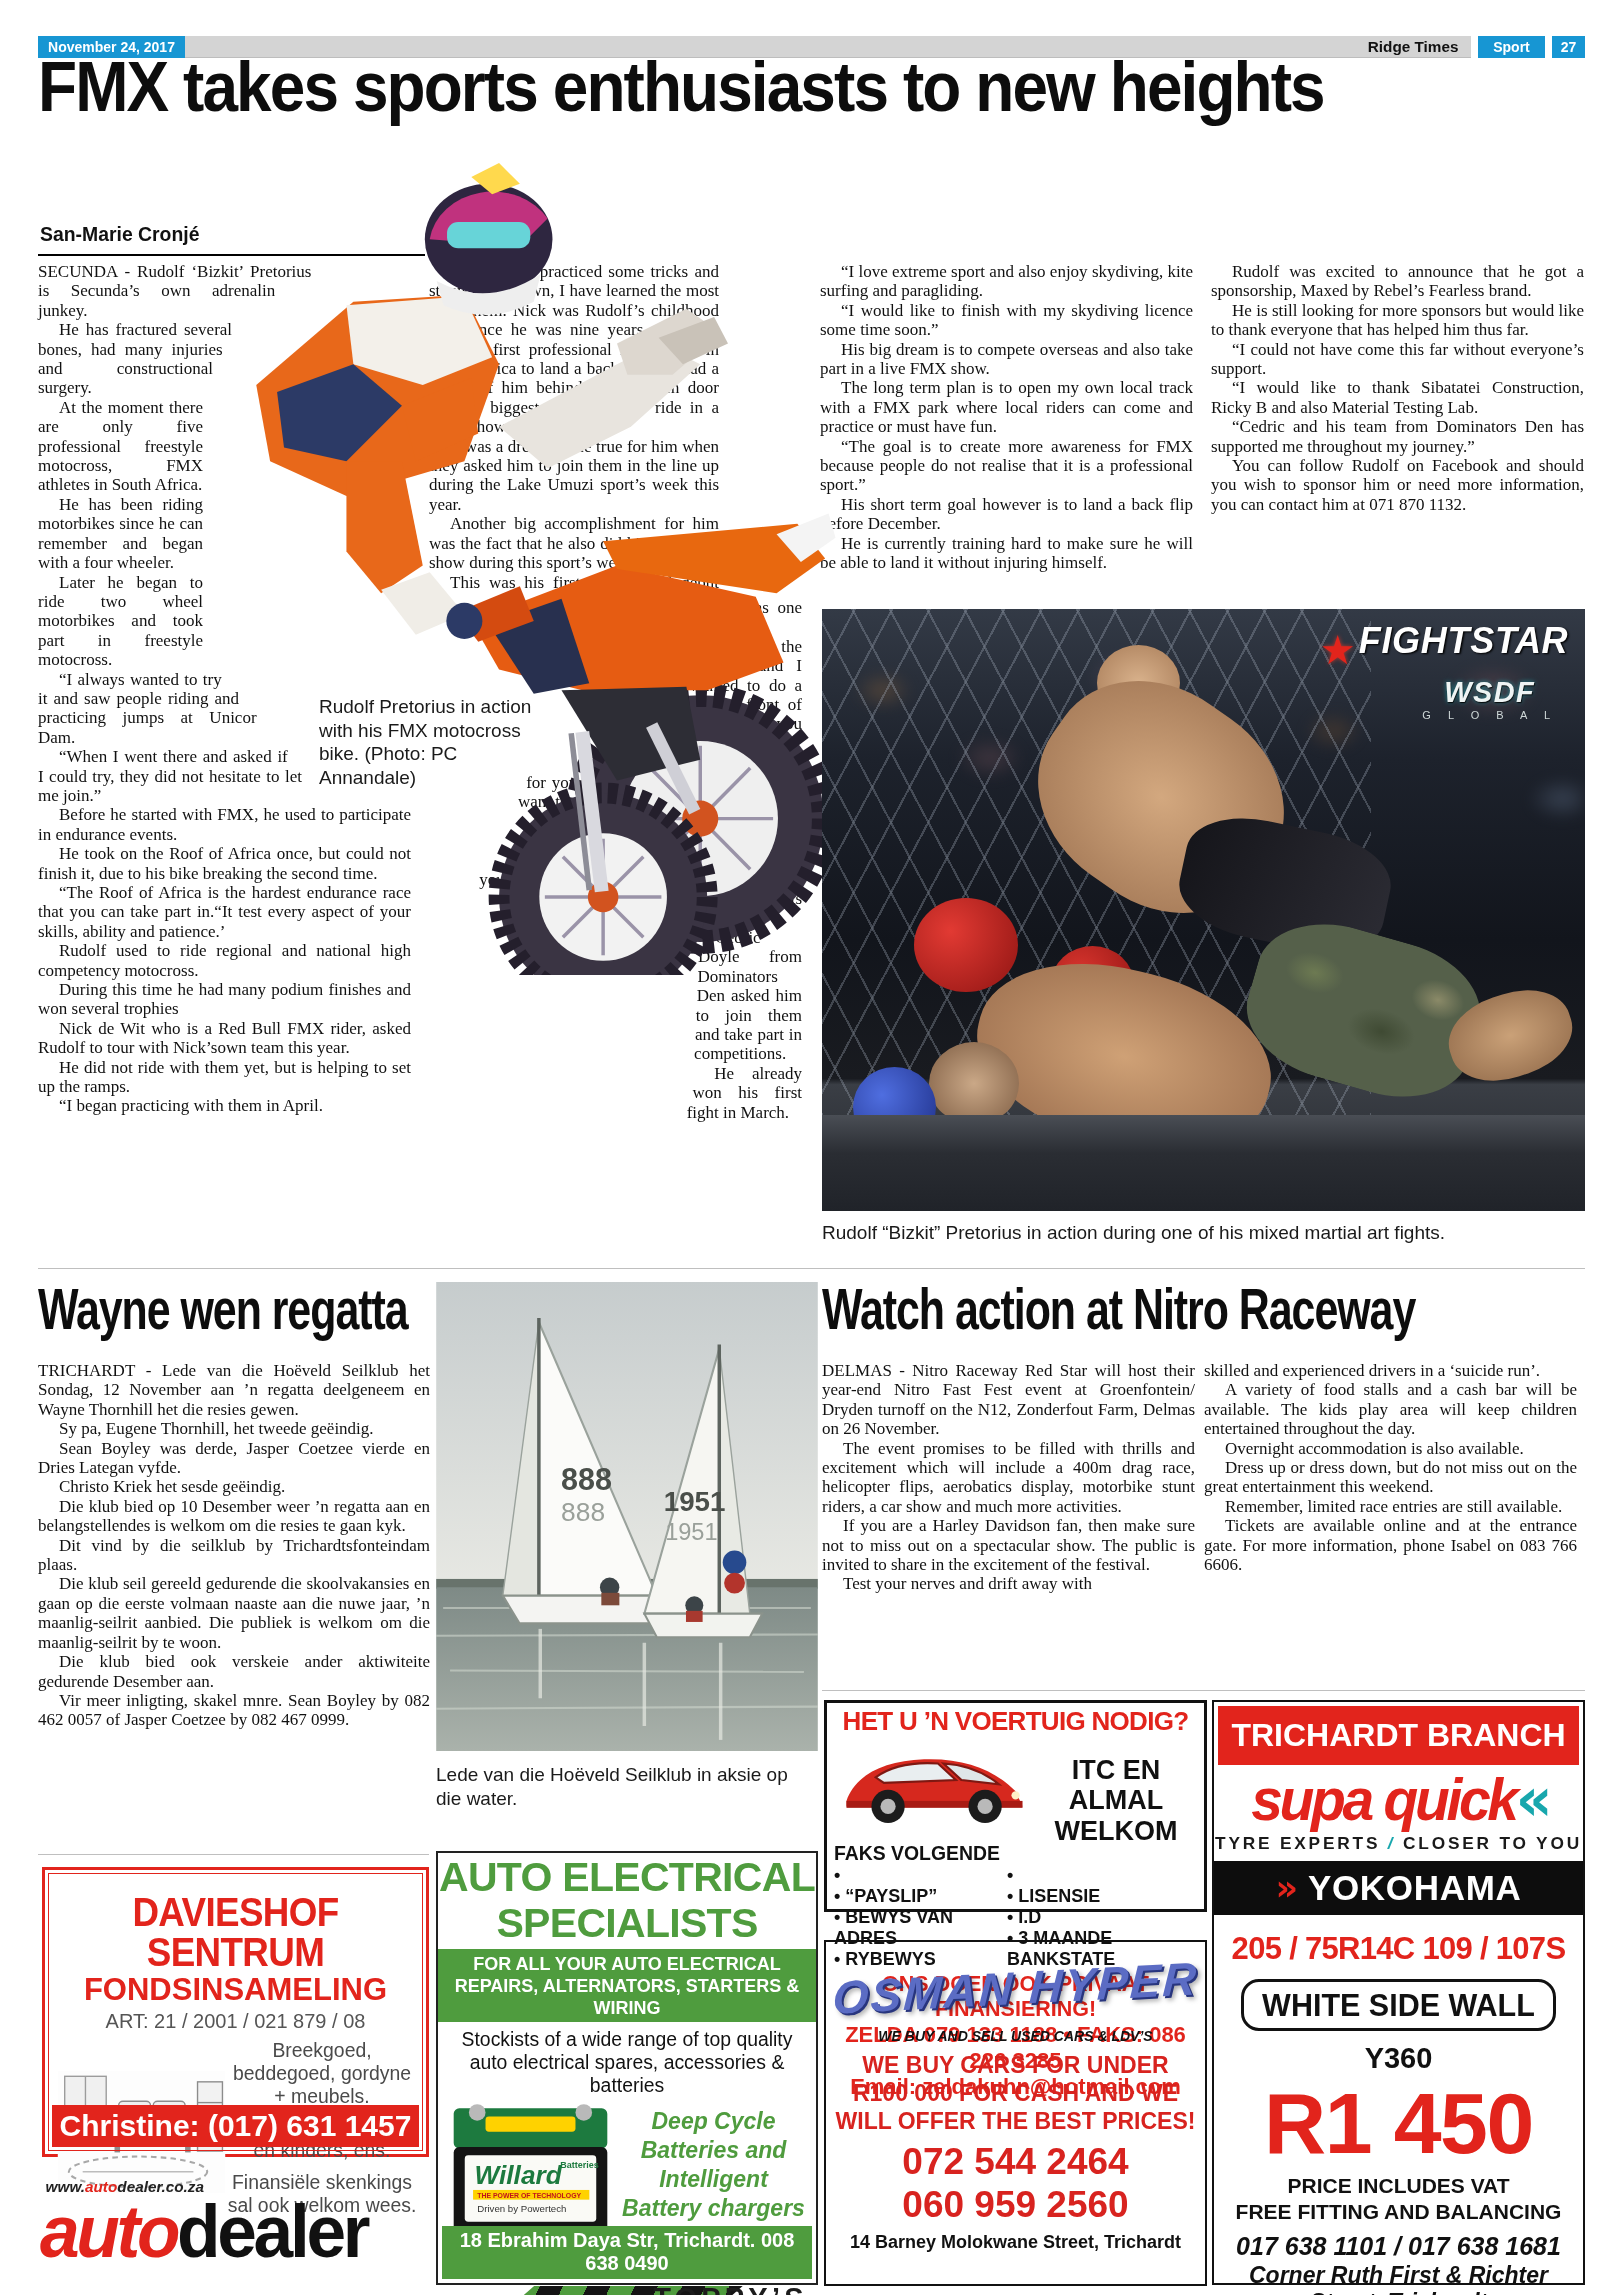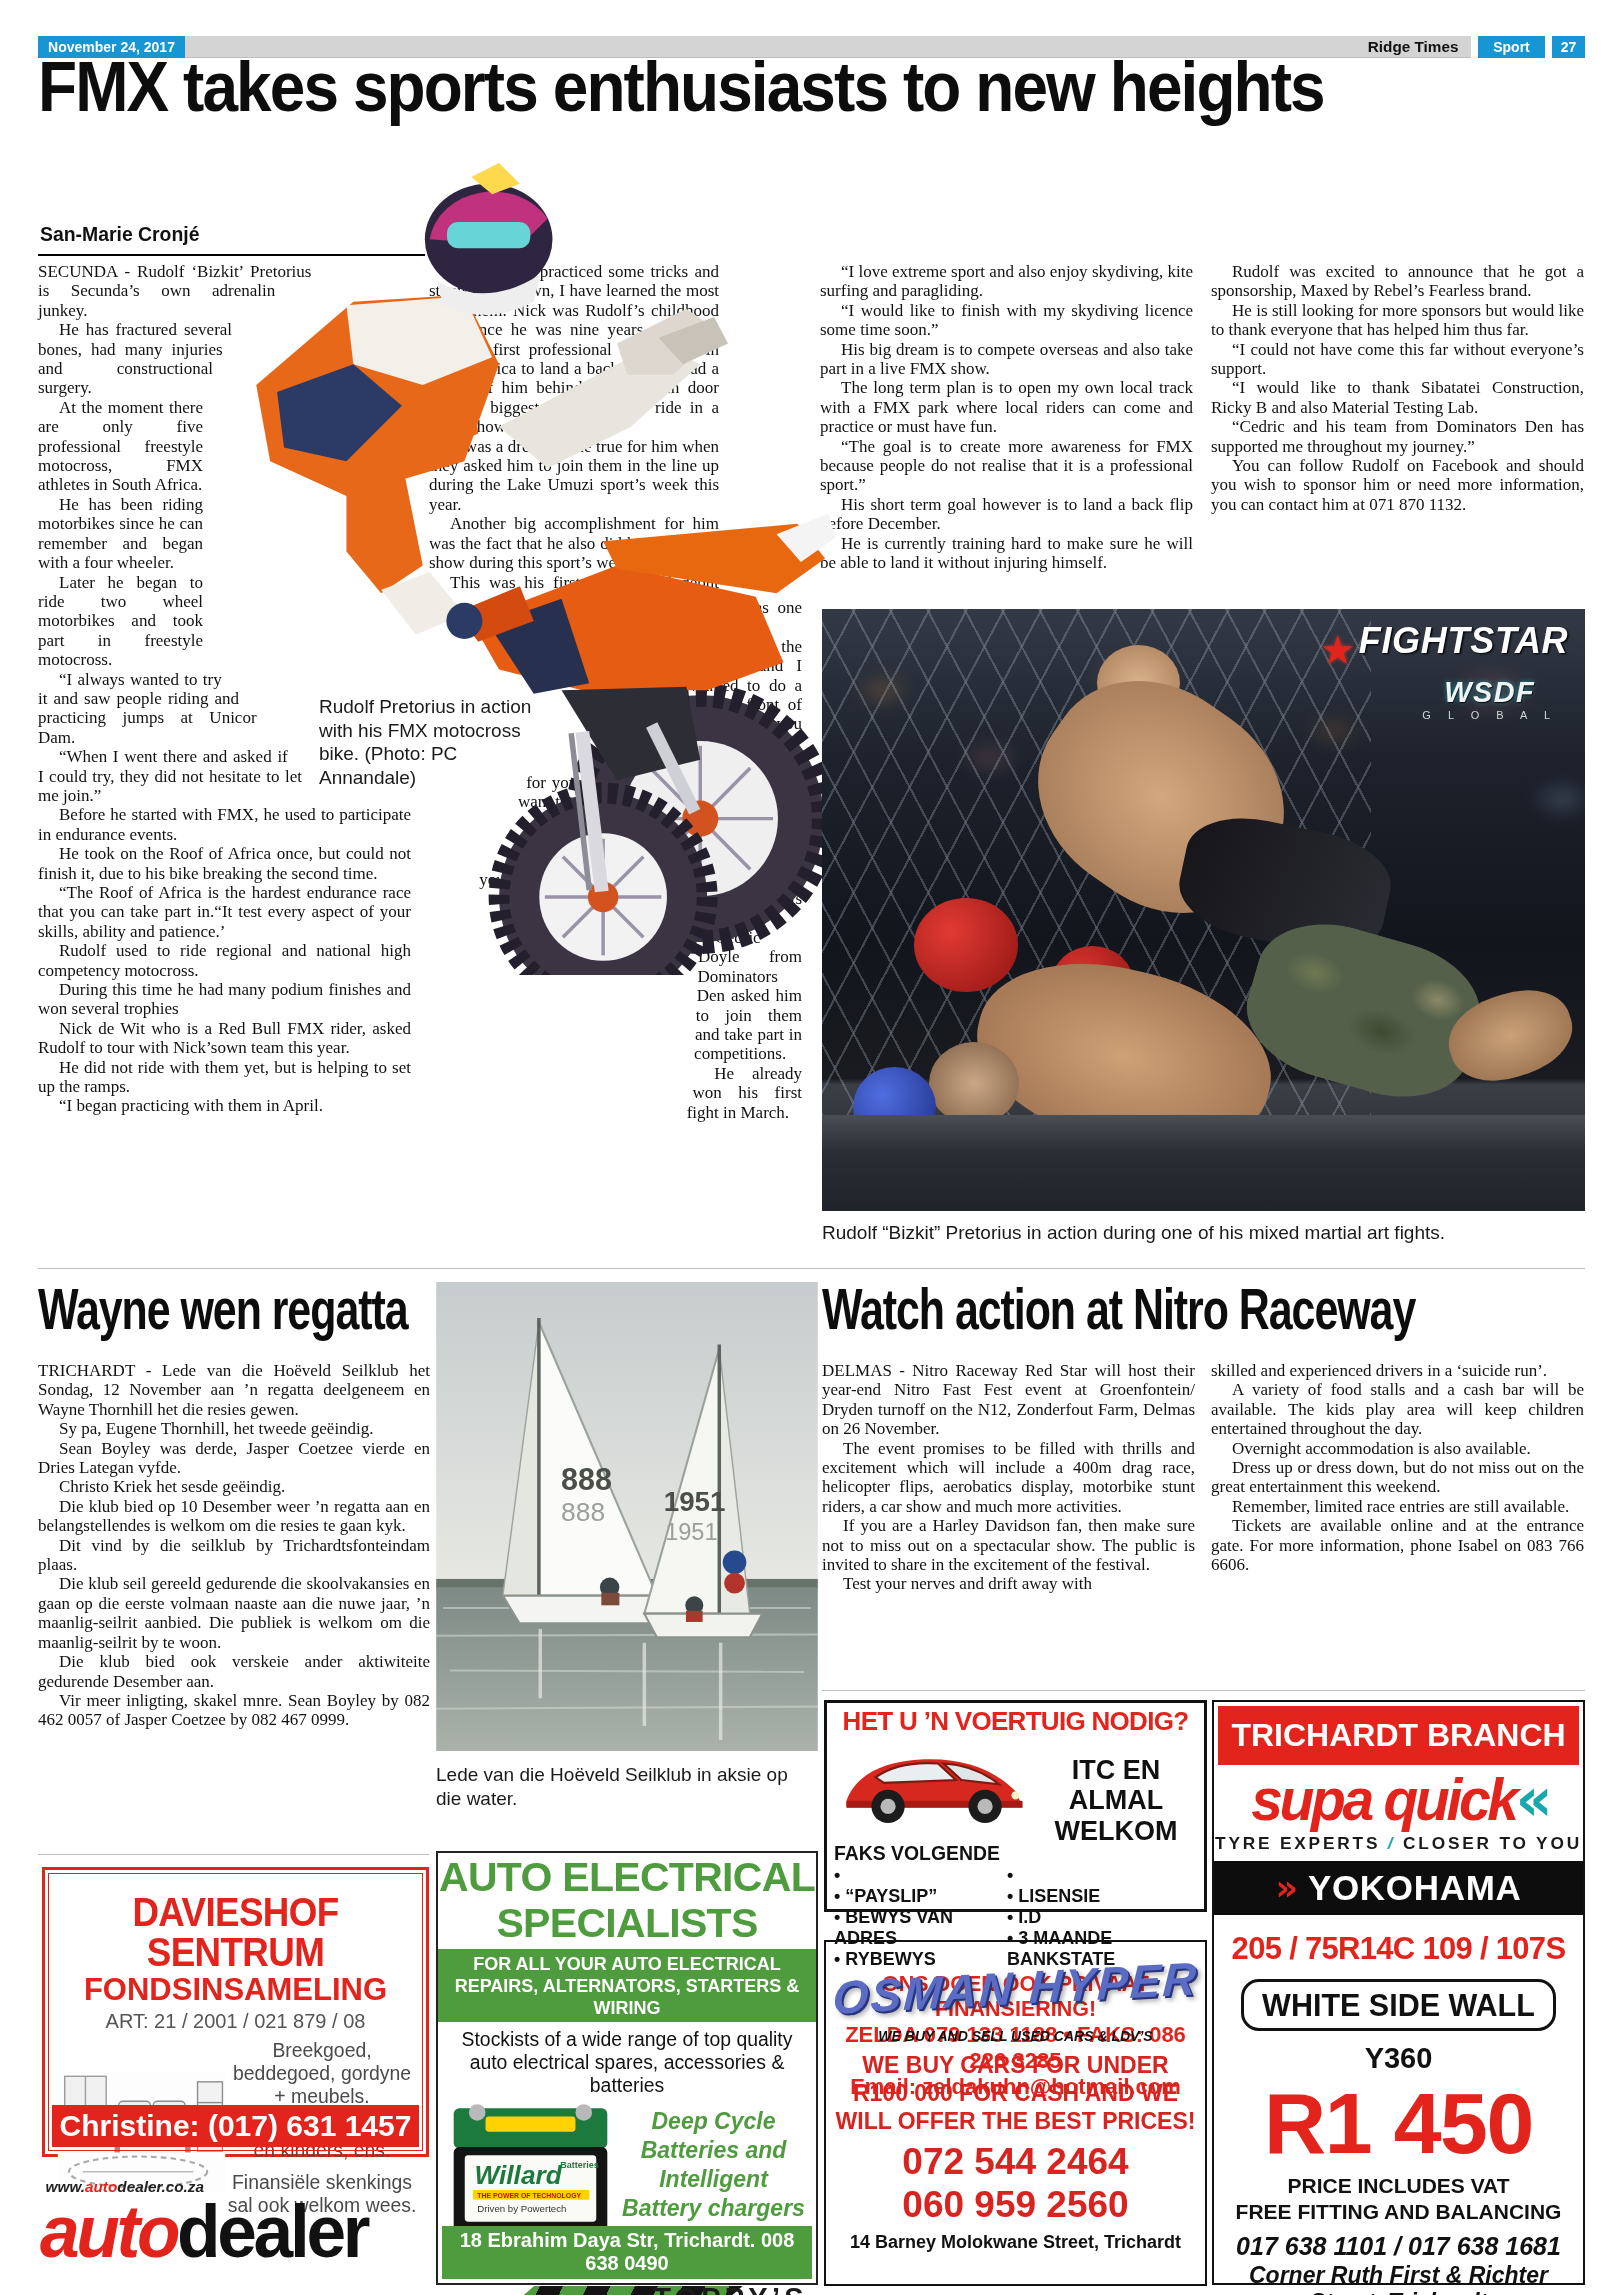--- a/index.html
+++ b/index.html
@@ -70,21 +70,21 @@
        text-shadow:0.7px 0.7px 1.4px #000,0 0 5.6px rgba(30,170,180,.8);}
   #wsdf .sub{color:#cfd8d8;font-size:11px;letter-spacing:7px;}
 
   
   .rule{background:#bfbfbf;}
 
   
   #regatta-head{left:38px;top:1280px;font-size:58px;letter-spacing:-1.4px;transform:scaleX(.74);font-weight:bold;}
   #regatta-text{left:38px;top:1361px;}
   #nitro-head{left:822px;top:1280px;font-size:58px;letter-spacing:-1.4px;transform:scaleX(.74);font-weight:bold;}
-  #nitro-cols{left:822px;top:1361px;width:763px;display:flex;gap:16px;}
+  #nitro-cols{left:822px;top:1361px;width:763px;display:flex;gap:9px;}
 
   
   .ad{box-sizing:border-box;font-family:"Liberation Sans",sans-serif;}
   .red{color:#e2241c;} .green{color:#4f9c3e;}
 
   
   #davieshof{left:42px;top:1867px;width:387px;height:290px;border:3.5px solid #e2241c;
      outline:1.4px solid #e2241c;outline-offset:-7.6px;text-align:center;padding-top:22px;}
   #davieshof .t1{font-weight:bold;font-size:40px;letter-spacing:-0.7px;transform:scaleX(.92);transform-origin:center;line-height:1;}
   #davieshof .t2{font-weight:bold;font-size:31px;letter-spacing:0;line-height:1.15;}

